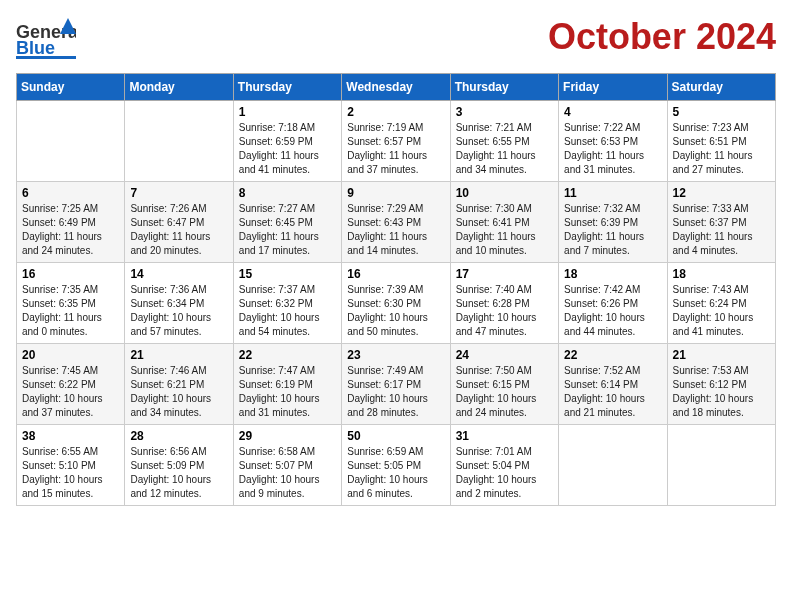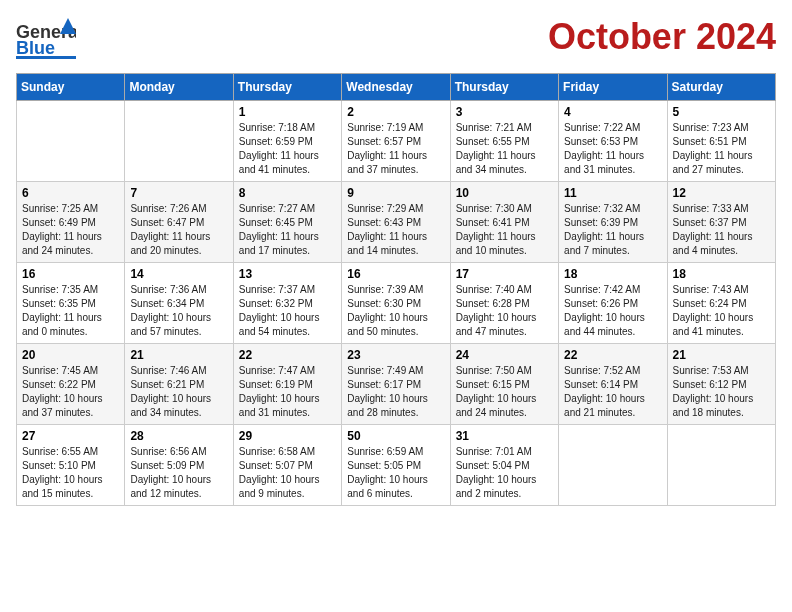--- a/index.html
+++ b/index.html
@@ -167,21 +167,21 @@
       <tr>
         <td>
           <span class="day-number">16</span>
           <div class="day-info">Sunrise: 7:35 AM<br>Sunset: 6:35 PM<br>Daylight: 11 hours and 0 minutes.</div>
         </td>
         <td>
           <span class="day-number">14</span>
           <div class="day-info">Sunrise: 7:36 AM<br>Sunset: 6:34 PM<br>Daylight: 10 hours and 57 minutes.</div>
         </td>
         <td>
-          <span class="day-number">13</span>
+          <span class="day-number">15</span>
           <div class="day-info">Sunrise: 7:37 AM<br>Sunset: 6:32 PM<br>Daylight: 10 hours and 54 minutes.</div>
         </td>
         <td>
           <span class="day-number">16</span>
           <div class="day-info">Sunrise: 7:39 AM<br>Sunset: 6:30 PM<br>Daylight: 10 hours and 50 minutes.</div>
         </td>
         <td>
           <span class="day-number">17</span>
           <div class="day-info">Sunrise: 7:40 AM<br>Sunset: 6:28 PM<br>Daylight: 10 hours and 47 minutes.</div>
         </td>
@@ -219,21 +219,21 @@
           <span class="day-number">22</span>
           <div class="day-info">Sunrise: 7:52 AM<br>Sunset: 6:14 PM<br>Daylight: 10 hours and 21 minutes.</div>
         </td>
         <td>
           <span class="day-number">21</span>
           <div class="day-info">Sunrise: 7:53 AM<br>Sunset: 6:12 PM<br>Daylight: 10 hours and 18 minutes.</div>
         </td>
       </tr>
       <tr>
         <td>
-          <span class="day-number">27</span>
+          <span class="day-number">38</span>
           <div class="day-info">Sunrise: 6:55 AM<br>Sunset: 5:10 PM<br>Daylight: 10 hours and 15 minutes.</div>
         </td>
         <td>
           <span class="day-number">28</span>
           <div class="day-info">Sunrise: 6:56 AM<br>Sunset: 5:09 PM<br>Daylight: 10 hours and 12 minutes.</div>
         </td>
         <td>
           <span class="day-number">29</span>
           <div class="day-info">Sunrise: 6:58 AM<br>Sunset: 5:07 PM<br>Daylight: 10 hours and 9 minutes.</div>
         </td>

